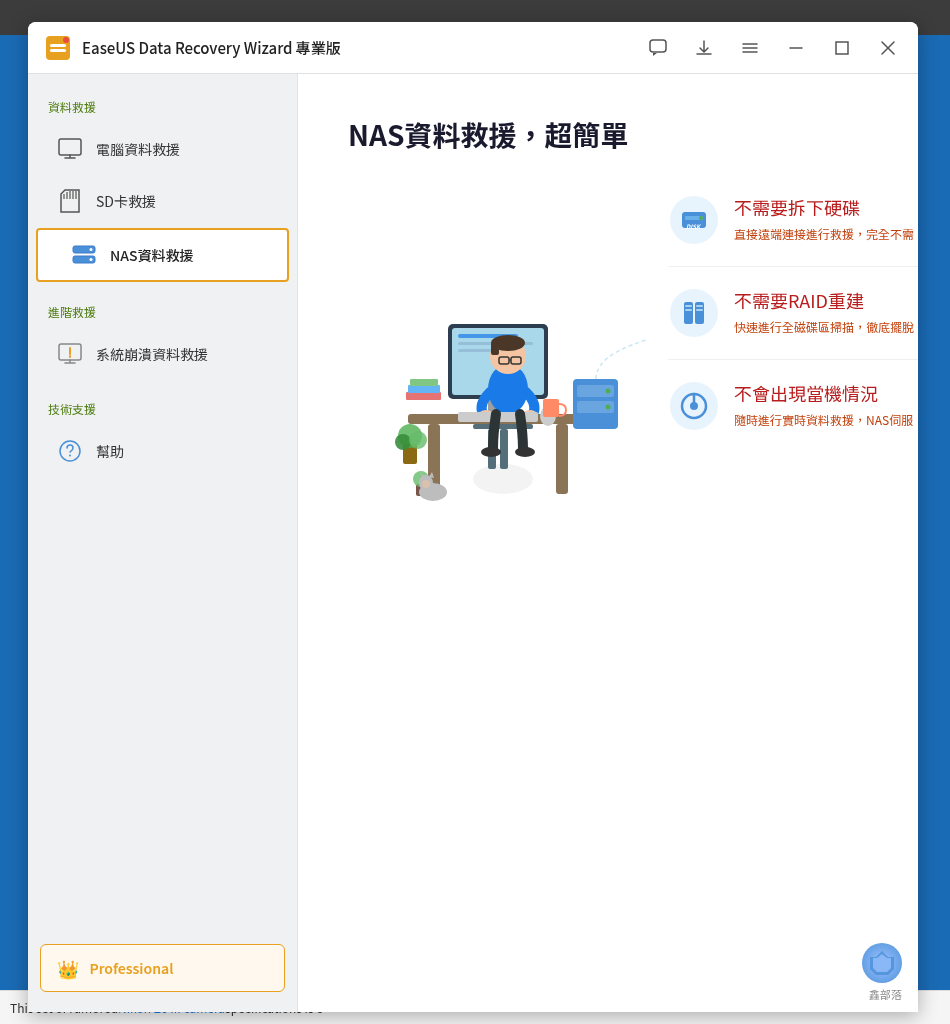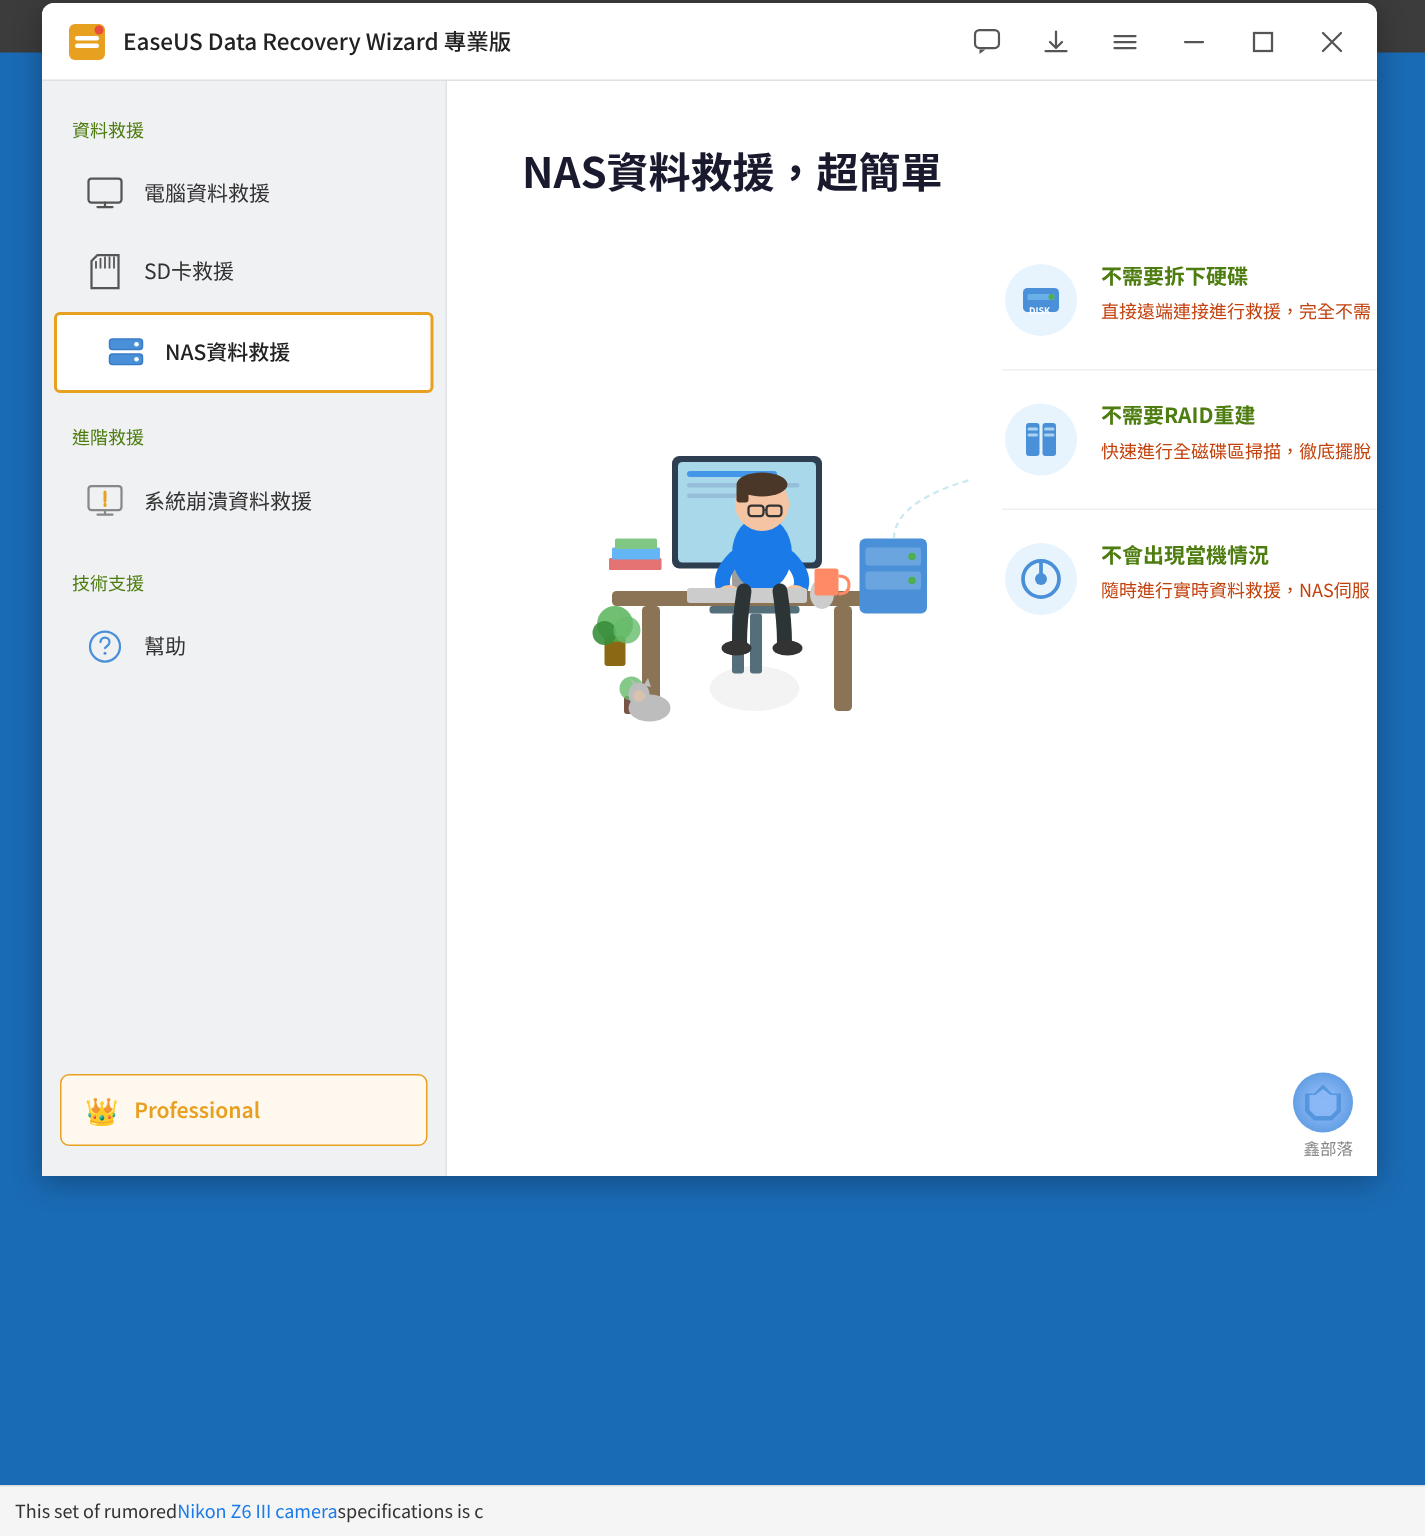--- a/index.html
+++ b/index.html
@@ -17,24 +17,24 @@
       position: absolute;
       top: 0; left: 0; right: 0;
       height: 35px;
       background: #3c3c3c;
       z-index: 0;
     }
 
     
     .app-window {
       position: absolute;
-      top: 2px;
+      top: 22px;
       left: 28px;
       width: 890px;
-      height: 782px;
+      height: 990px;
       background: #f5f6f8;
       border-radius: 8px 8px 0 0;
       box-shadow: 0 4px 20px rgba(0,0,0,0.3);
       overflow: hidden;
       z-index: 10;
     }
 
     
     .title-bar {
       display: flex;
@@ -225,26 +225,27 @@
     }
 
     .feature-item:last-child {
       border-bottom: none;
     }
 
     .feature-icon-wrap {
       width: 52px;
       height: 52px;
       flex-shrink: 0;
+      font-style: italic;
     }
 
     .feature-text h3 {
-      font-size: 14px;
-      font-weight: 700;
-      color: #4d7c0f;
+      font-size: 18px;
+      font-weight: 400;
+      color: #b91c1c;
       margin-bottom: 5px;
     }
 
     .feature-text p {
       font-size: 12px;
       color: #c2410c;
       line-height: 1.5;
     }
 
     

